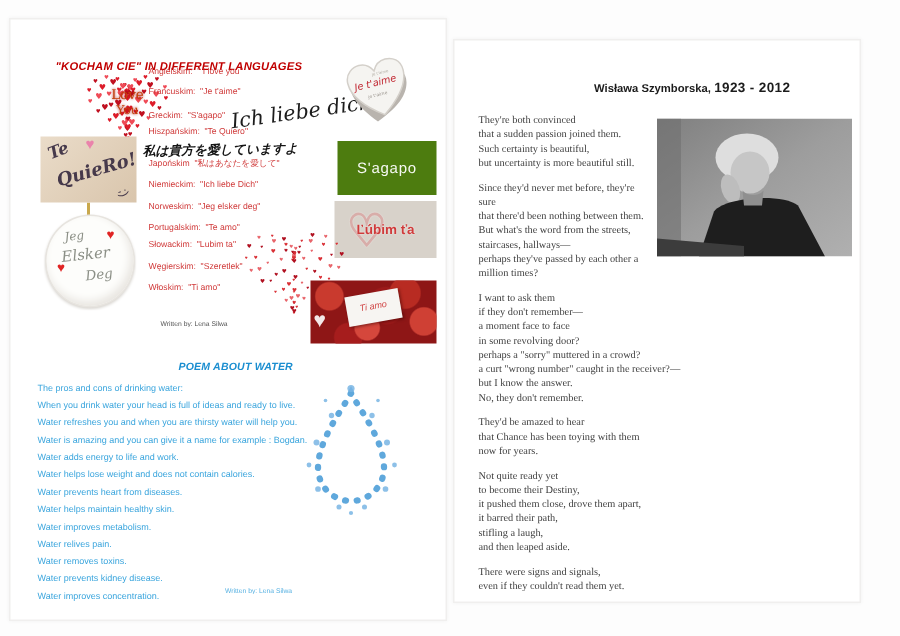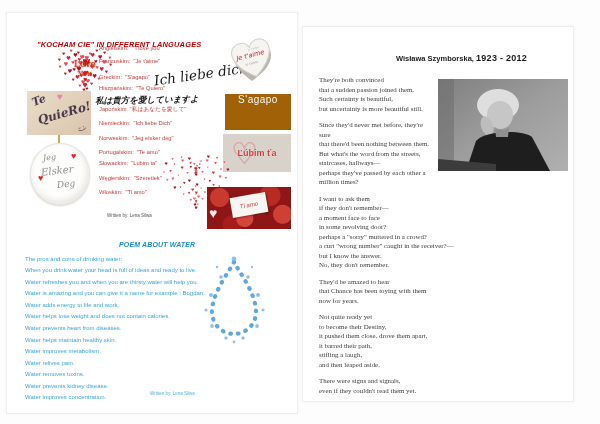--- a/index.html
+++ b/index.html
@@ -42,21 +42,21 @@
   .ornament .string{position:absolute;left:29px;top:0;width:2px;height:9px;background:#c9a84c;}
   .ornament .ball{position:absolute;left:1px;top:8px;width:58px;height:60px;border-radius:50%;
                   background:#fdfdfb;border:1px solid #e7e4df;box-shadow:inset -2px -3px 6px #e8e5e0,0 1px 2px #d8d5d0;}
   .ornament .l1,.ornament .l2,.ornament .l3{position:absolute;font-family:"DejaVu Serif",serif;font-style:italic;
                   color:#8b8f86;}
   .ornament .l1{left:14px;top:18px;font-size:8px;transform:rotate(-6deg);}
   .ornament .l2{left:12px;top:30px;font-size:10px;transform:rotate(-6deg);}
   .ornament .l3{left:28px;top:44px;font-size:9px;transform:rotate(-6deg);}
   .ornament .h1{position:absolute;left:42px;top:16px;color:#e02424;font-size:9px;}
   .ornament .h2{position:absolute;left:9px;top:38px;color:#e02424;font-size:9px;}
-  .sagapo{background:#a16207;display:flex;justify-content:center;}
+  .sagapo{background:#4d7c0f;display:flex;align-items:center;justify-content:center;}
   .sagapo span{color:#ffffff;font-size:10px;letter-spacing:.5px;opacity:.95;}
   .lubimta{background:#d8d2ca;display:flex;align-items:center;justify-content:center;}
   .lubimta .cloudheart{position:absolute;left:8px;top:2px;color:#d98f8f;font-size:30px;opacity:.55;}
   .lubimta span{position:relative;color:#cf3b3b;font-weight:bold;font-size:9px;text-shadow:0 0 1px #fff;}
   .petals{background:#8e1616;
           background-image:radial-gradient(circle at 15% 25%,#c93a2e 0 9px,transparent 10px),
                            radial-gradient(circle at 45% 75%,#d5473c 0 8px,transparent 9px),
                            radial-gradient(circle at 75% 20%,#b82b22 0 10px,transparent 11px),
                            radial-gradient(circle at 90% 65%,#cf4034 0 9px,transparent 10px),
                            radial-gradient(circle at 30% 90%,#a61d1d 0 9px,transparent 10px),

